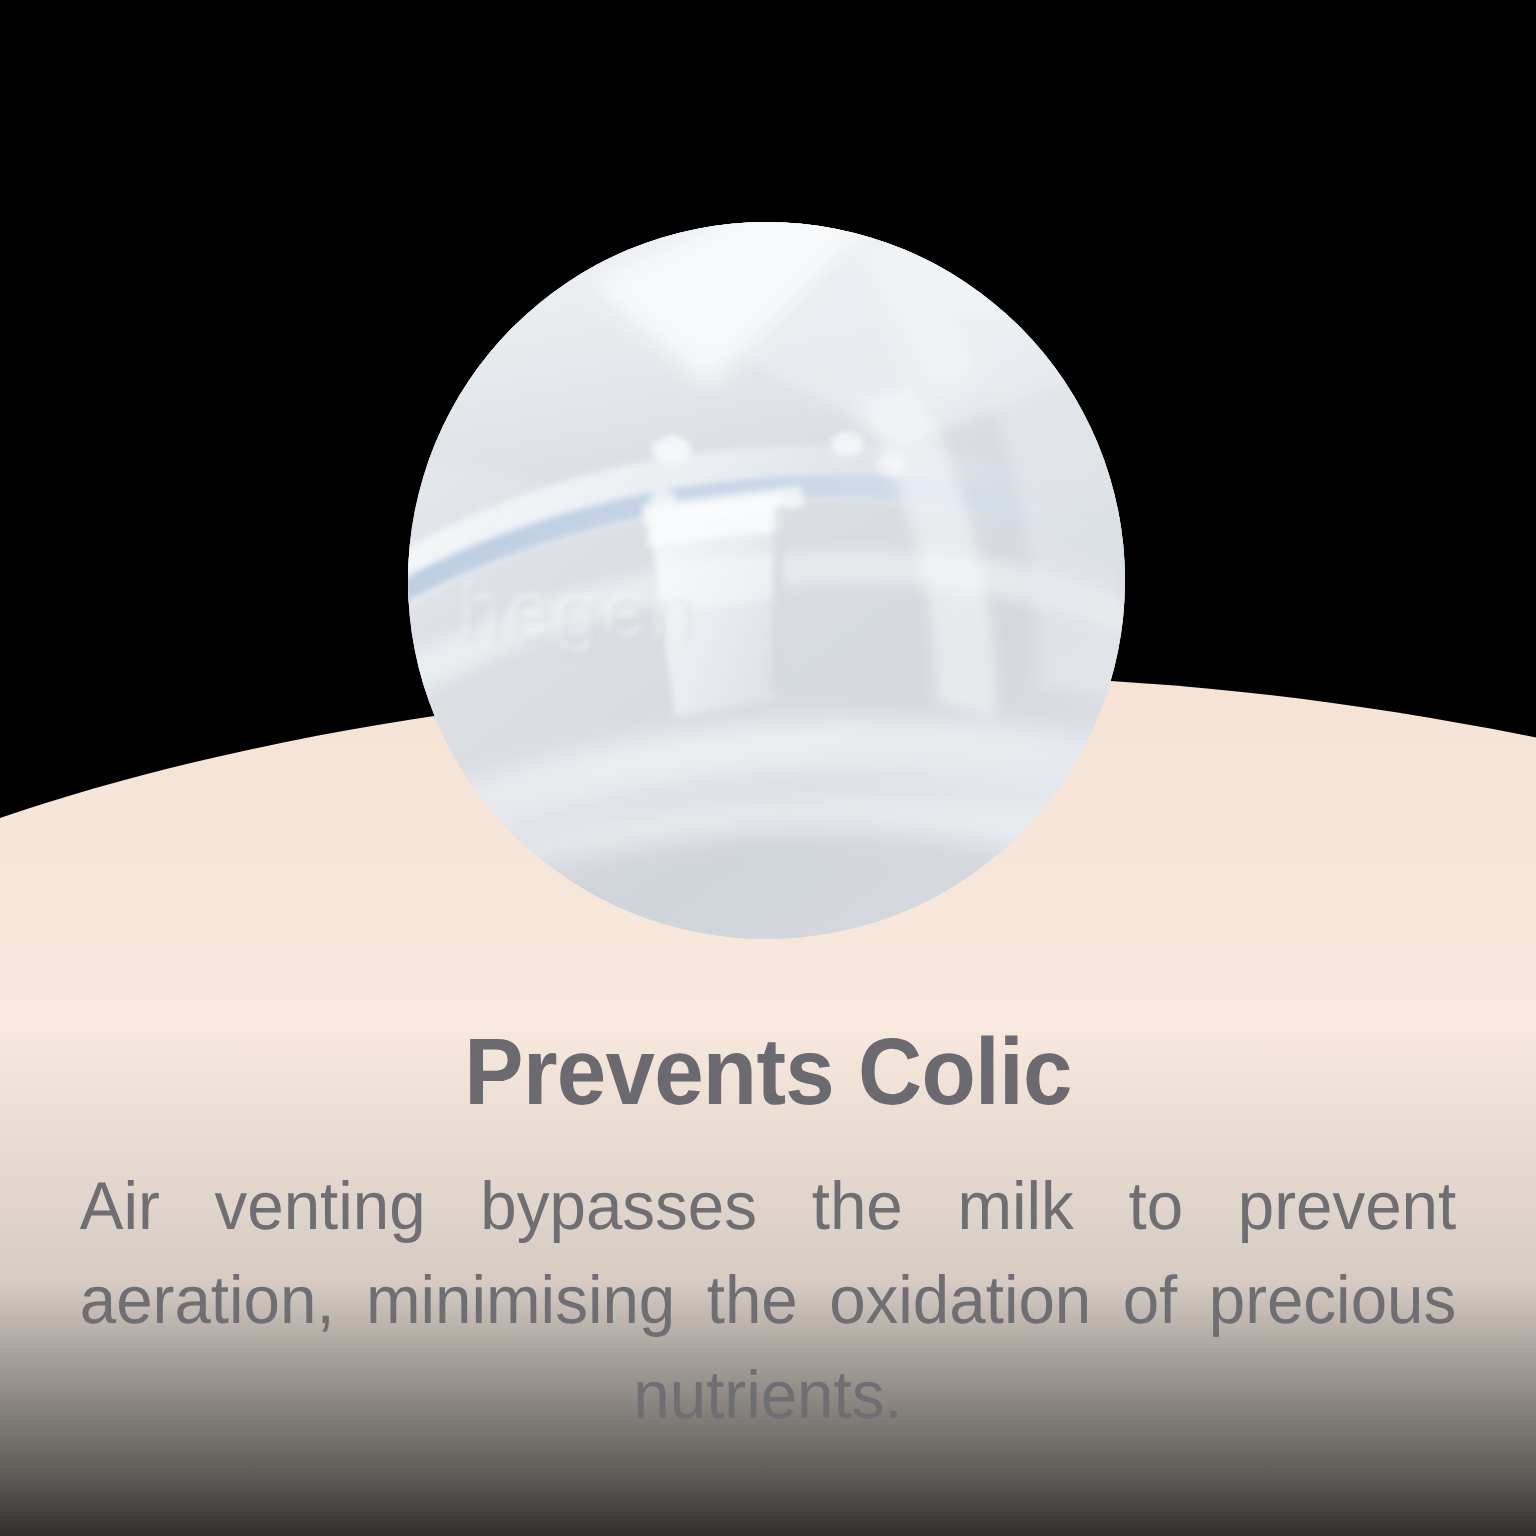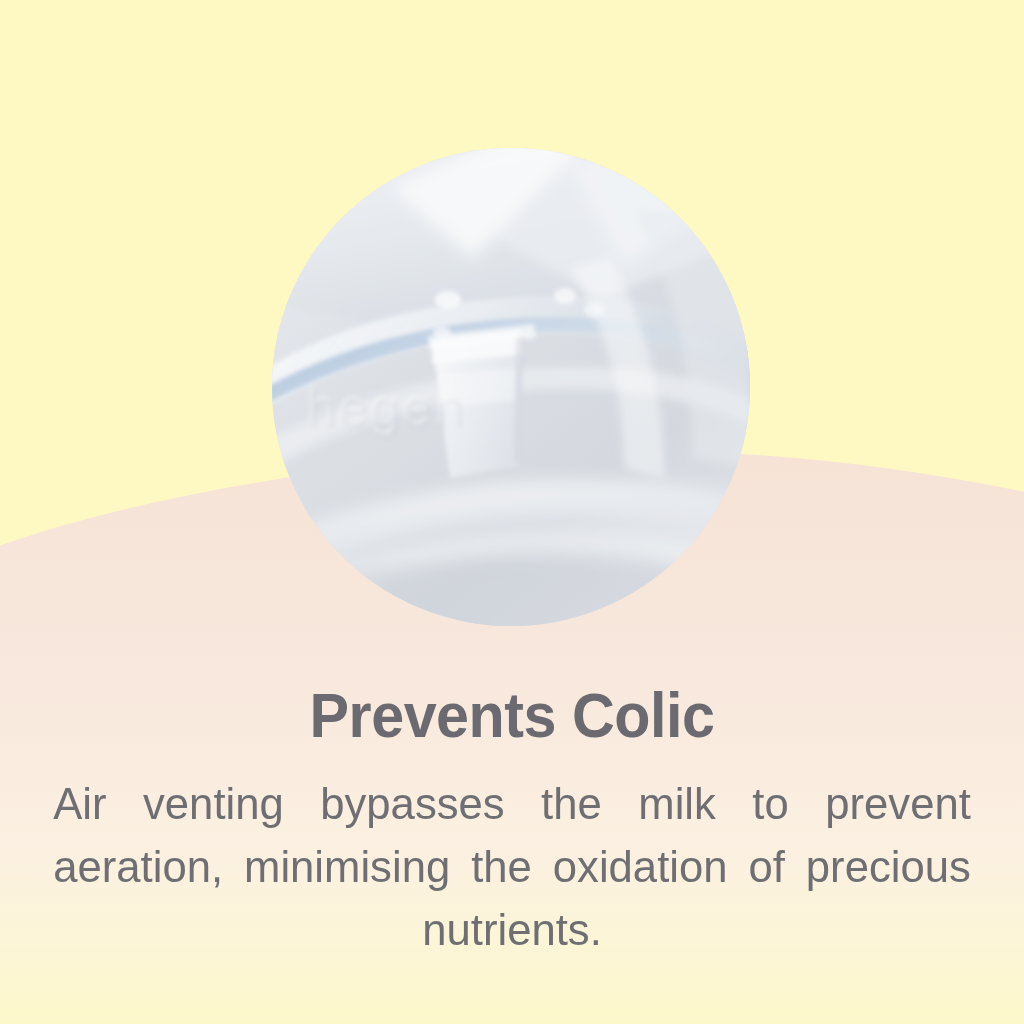--- a/index.html
+++ b/index.html
@@ -11,21 +11,21 @@
     height: 1024px;
     overflow: hidden;
     font-family: "Liberation Sans", sans-serif;
     background: #faf5e9;
   }
 
   .page {
     position: relative;
     width: 1024px;
     height: 1024px;
-    background: #fef9c3;
+    background: #000000;
     overflow: hidden;
   }
 
   
   .wave-layer {
     position: absolute;
     inset: 0;
     pointer-events: none;
   }
   .wave-svg { display: block; width: 1024px; height: 1024px; }

